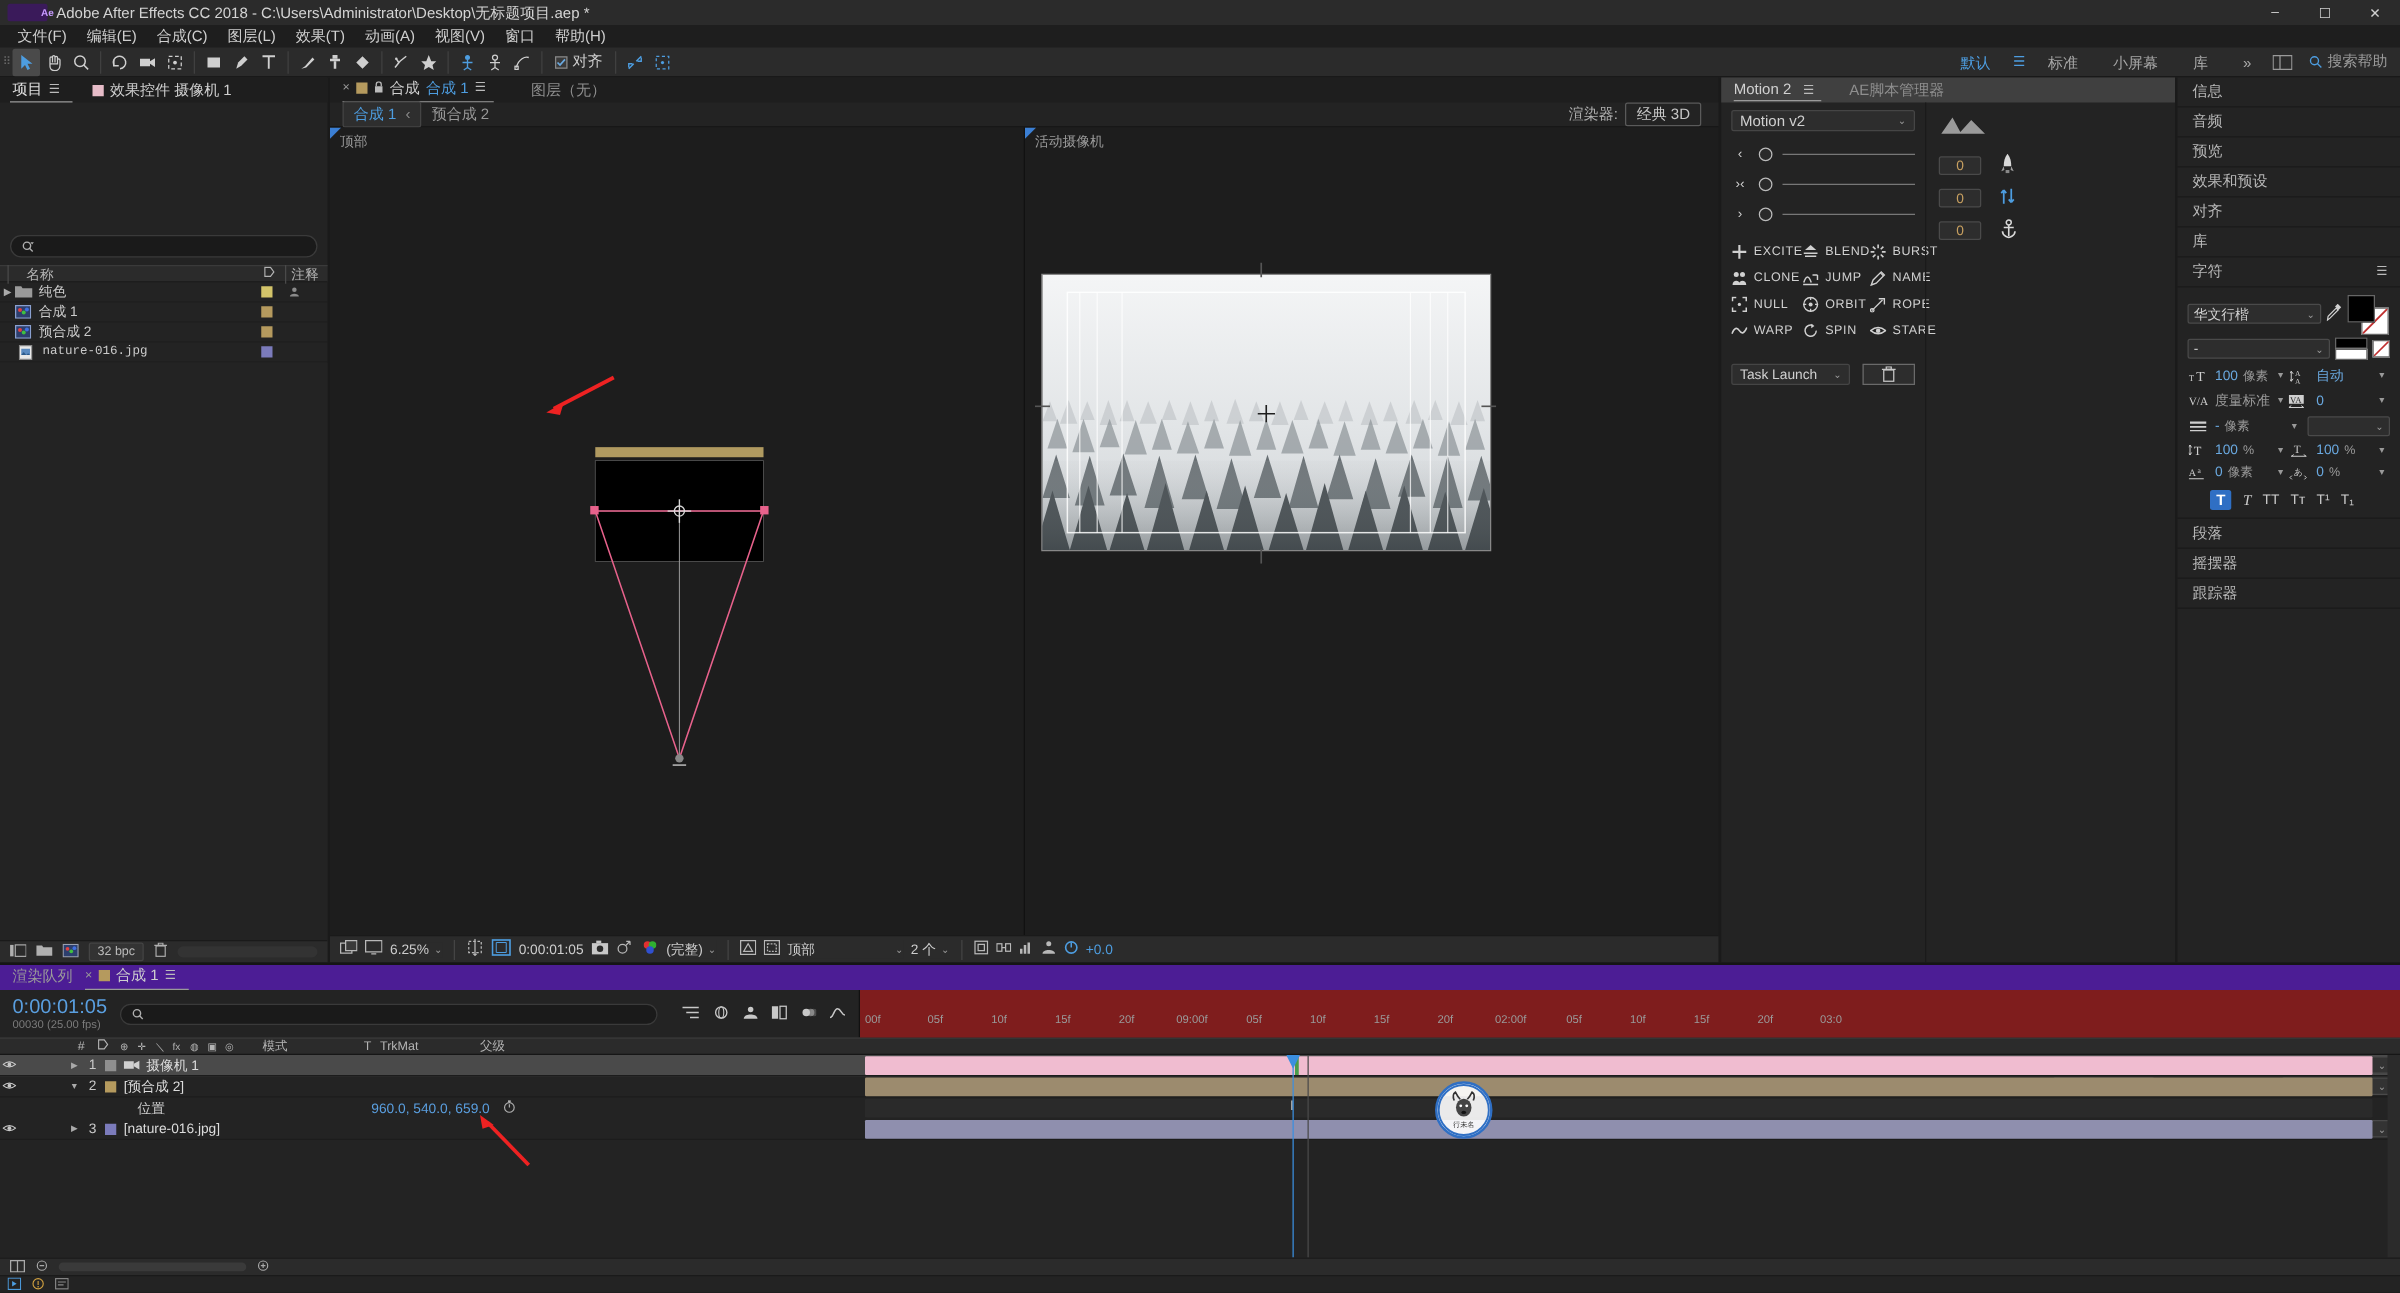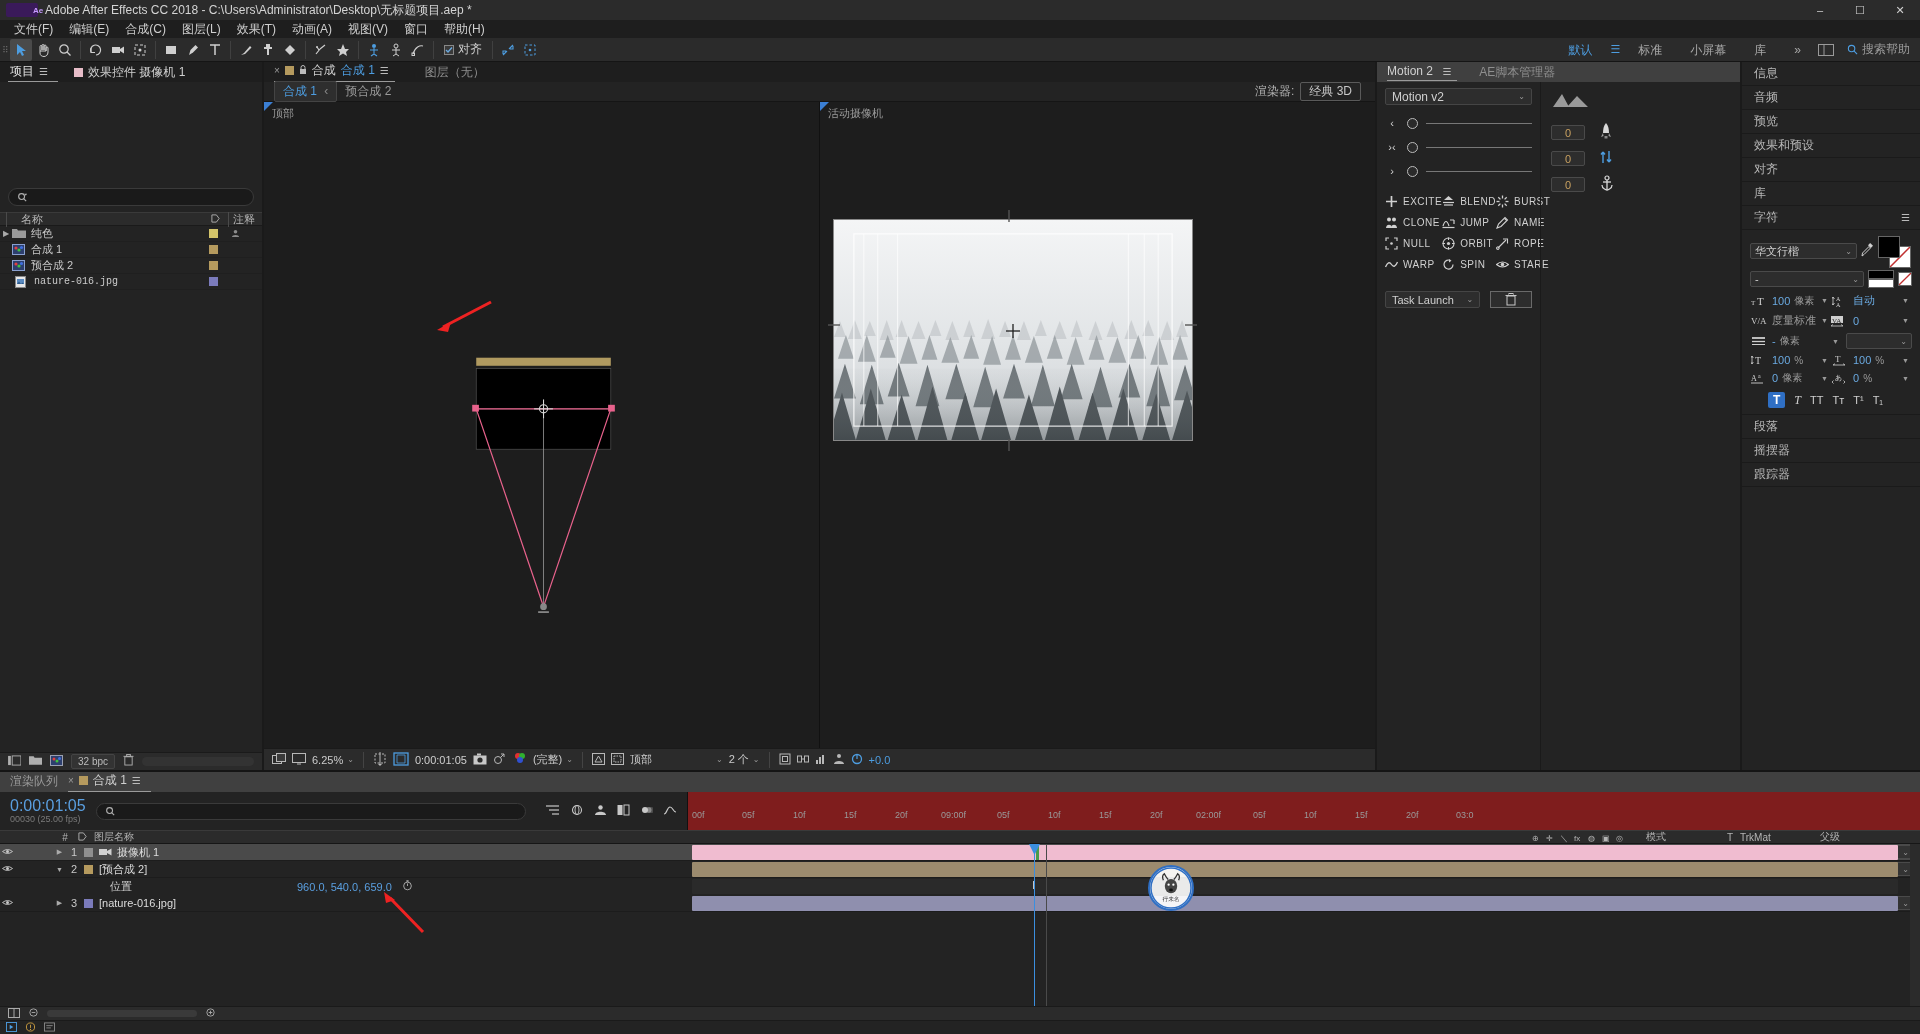--- a/index.html
+++ b/index.html
@@ -185,21 +185,21 @@
   .cf-tri { margin-left:auto; font-size:7px; color:#999; padding-right:3px;}
   .tstyle-row { display:flex; align-items:center; gap:9px; margin-top:7px;
     padding-left:18px; }
   .tstyle { font-size:12px; color:#cfcfcf; }
   .tstyle.on { background:#2f6fc4; color:#fff; padding:1px 5px; border-radius:2px;
     font-weight:bold;}
 
   
   .timeline { height:250px; background:#232323; display:flex; flex-direction:column;
     flex:0 0 250px; border-top:2px solid #151515; }
-  .tl-tabs { height:20px; background:#404040; display:flex; align-items:center;
+  .tl-tabs { height:20px; background:#4c1d95; display:flex; align-items:center;
     padding-left:10px; flex:0 0 20px; }
   .tl-tab { font-size:12px; color:#9a9a9a; padding:0 10px 2px 0; }
   .tl-tab.active { color:#cfcfcf; border-bottom:1px solid #9a9a9a;
     display:flex; align-items:center; gap:5px;}
   .tl-head { height:38px; display:flex; flex:0 0 38px; }
   .tl-head-left { width:688px; display:flex; align-items:center; padding-left:10px;
     gap:10px; border-right:1px solid #111; }
   .tc-big { color:#5a9fe0; font-size:16px; font-family:"Liberation Sans",sans-serif; }
   .tc-sub { color:#7a7a7a; font-size:9px; }
   .tl-search { width:430px; height:17px; background:#1a1a1a; border:1px solid #3a3a3a;
@@ -1270,21 +1270,20 @@
     </div>
 
     <div class="tl-colhead">
       <span style="width:56px"></span>
       <span style="width:18px;text-align:center">#</span>
       <span style="width:16px;text-align:center">
         <svg width="9" height="9" viewBox="0 0 10 10">
             <path d="M1 1 L6 1 L9 5 L6 9 L1 9 Z" fill="none" stroke="#b4b4b4"></path>
           </svg>
       </span>
-      <span style="flex:1;padding-left:4px">图层名称</span>
       <span style="width:112px;padding-left:4px;color:#b4b4b4">
         <svg width="104" height="10" viewBox="0 0 104 10" style="vertical-align:middle">
           <text x="2" y="8" font-size="8" fill="#b4b4b4" font-family="Liberation Sans">⊕</text>
           <text x="16" y="8" font-size="8" fill="#b4b4b4" font-family="Liberation Sans">✛</text>
           <text x="30" y="8" font-size="8" fill="#b4b4b4" font-family="Liberation Sans">＼</text>
           <text x="44" y="8" font-size="8" fill="#b4b4b4" font-family="Liberation Sans">fx</text>
           <text x="58" y="8" font-size="8" fill="#b4b4b4" font-family="Liberation Sans">◍</text>
           <text x="72" y="8" font-size="8" fill="#b4b4b4" font-family="Liberation Sans">▣</text>
           <text x="86" y="8" font-size="8" fill="#b4b4b4" font-family="Liberation Sans">◎</text>
         </svg>

